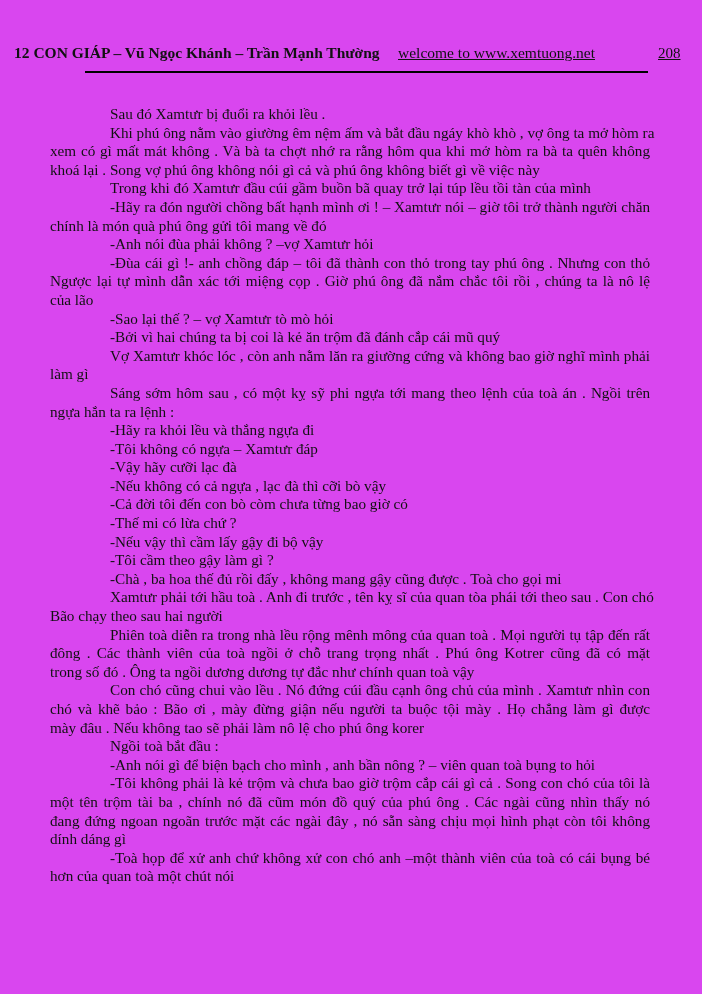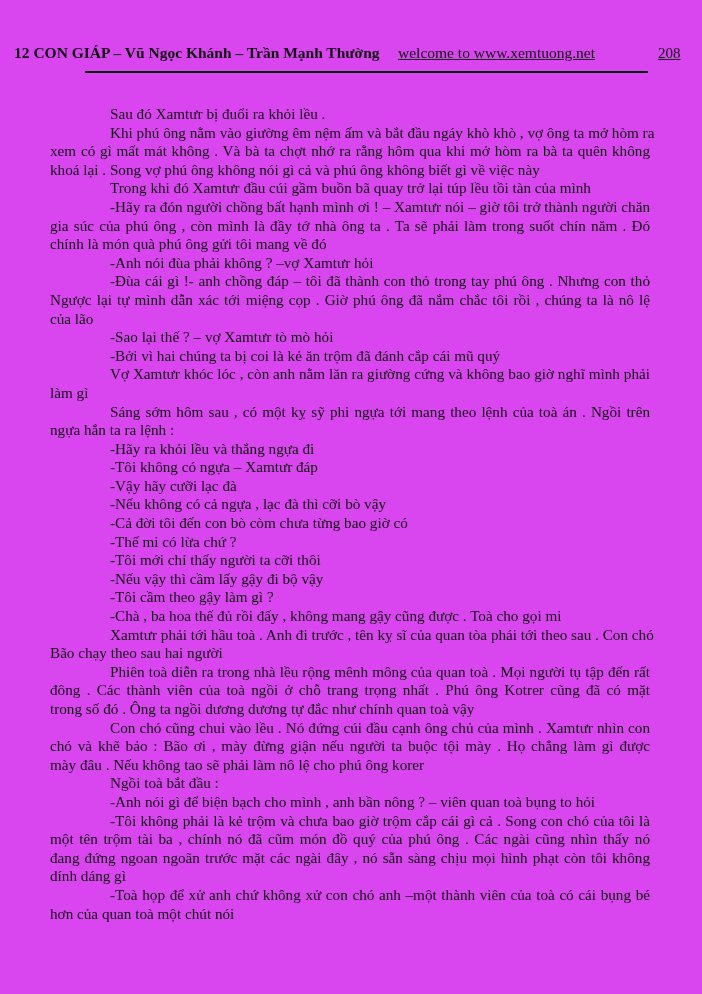--- a/index.html
+++ b/index.html
@@ -64,39 +64,37 @@
 
   <div class="header-divider"></div>
 
   <div class="page-body">
       <div class="line indent">Sau đó Xamtưr bị đuổi ra khỏi lều .</div>
       <div class="line indent justify">Khi phú ông nằm vào giường êm nệm ấm và bắt đầu ngáy khò khò , vợ ông ta mở hòm ra</div>
       <div class="line justify">xem có gì mất mát không . Và bà ta chợt nhớ ra rằng hôm qua khi mở hòm ra bà ta quên không</div>
       <div class="line">khoá lại . Song vợ phú ông không nói gì cả và phú ông không biết gì về việc này</div>
       <div class="line indent">Trong khi đó Xamtưr đầu cúi gầm buồn bã quay trở lại túp lều tồi tàn của mình</div>
       <div class="line indent justify">-Hãy ra đón người chồng bất hạnh mình ơi ! – Xamtưr nói – giờ tôi trở thành người chăn</div>
-      <div class="line justify">gia súc của phú ông , còn mình là đầy tớ nhà ông ta . Ta sẽ phải làm trong suốt chín năm . Đó</div>
       <div class="line">chính là món quà phú ông gửi tôi mang về đó</div>
       <div class="line indent">-Anh nói đùa phải không ? –vợ Xamtưr hỏi</div>
       <div class="line indent justify">-Đùa cái gì !- anh chồng đáp – tôi đã thành con thỏ trong tay phú ông . Nhưng con thỏ</div>
       <div class="line justify">Ngược lại tự mình dẫn xác tới miệng cọp . Giờ phú ông đã nắm chắc tôi rồi , chúng ta là nô lệ</div>
       <div class="line">của lão</div>
       <div class="line indent">-Sao lại thế ? – vợ Xamtưr tò mò hỏi</div>
       <div class="line indent">-Bởi vì hai chúng ta bị coi là kẻ ăn trộm đã đánh cắp cái mũ quý</div>
       <div class="line indent justify">Vợ Xamtưr khóc lóc , còn anh nằm lăn ra giường cứng và không bao giờ nghĩ mình phải</div>
       <div class="line">làm gì</div>
       <div class="line indent justify">Sáng sớm hôm sau , có một kỵ sỹ phi ngựa tới mang theo lệnh của toà án . Ngồi trên</div>
       <div class="line">ngựa hắn ta ra lệnh :</div>
       <div class="line indent">-Hãy ra khỏi lều và thắng ngựa đi</div>
       <div class="line indent">-Tôi không có ngựa – Xamtưr đáp</div>
       <div class="line indent">-Vậy hãy cưỡi lạc đà</div>
       <div class="line indent">-Nếu không có cả ngựa , lạc đà thì cỡi bò vậy</div>
       <div class="line indent">-Cả đời tôi đến con bò còm chưa từng bao giờ có</div>
       <div class="line indent">-Thế mi có lừa chứ ?</div>
-      <div class="line indent">-Tôi mới chỉ thấy người ta cỡi thôi</div>
       <div class="line indent">-Nếu vậy thì cầm lấy gậy đi bộ vậy</div>
       <div class="line indent">-Tôi cầm theo gậy làm gì ?</div>
       <div class="line indent">-Chà , ba hoa thế đủ rồi đấy , không mang gậy cũng được . Toà cho gọi mi</div>
       <div class="line indent justify">Xamtưr phải tới hầu toà . Anh đi trước , tên kỵ sĩ của quan tòa phái tới theo sau . Con chó</div>
       <div class="line">Bão chạy theo sau hai người</div>
       <div class="line indent justify">Phiên toà diễn ra trong nhà lều rộng mênh mông của quan toà . Mọi người tụ tập đến rất</div>
       <div class="line justify">đông . Các thành viên của toà ngồi ở chỗ trang trọng nhất . Phú ông Kotrer cũng đã có mặt</div>
       <div class="line">trong số đó . Ông ta ngồi dương dương tự đắc như chính quan toà vậy</div>
       <div class="line indent justify">Con chó cũng chui vào lều . Nó đứng cúi đầu cạnh ông chủ của mình . Xamtưr nhìn con</div>
       <div class="line justify">chó và khẽ bảo : Bão ơi , mày đừng giận nếu người ta buộc tội mày . Họ chẳng làm gì được</div>

